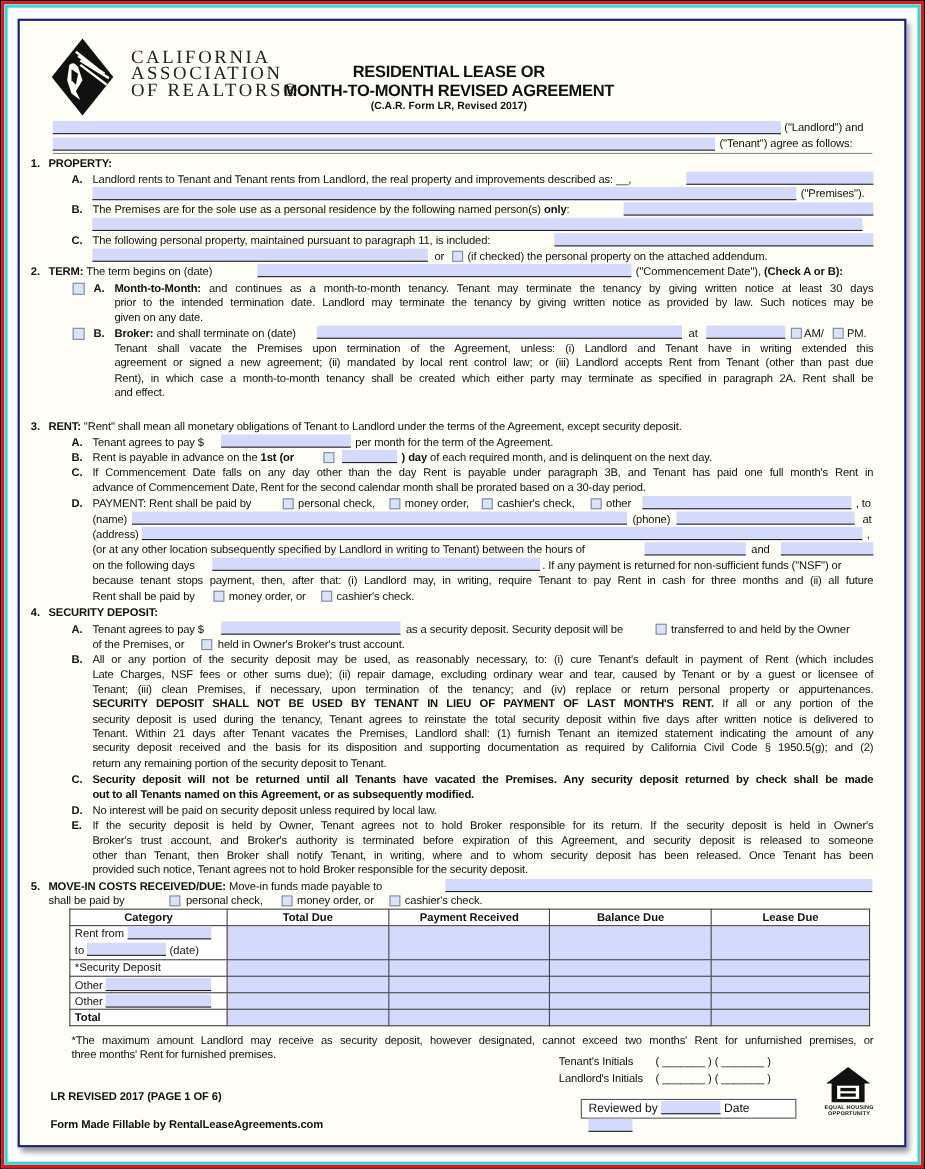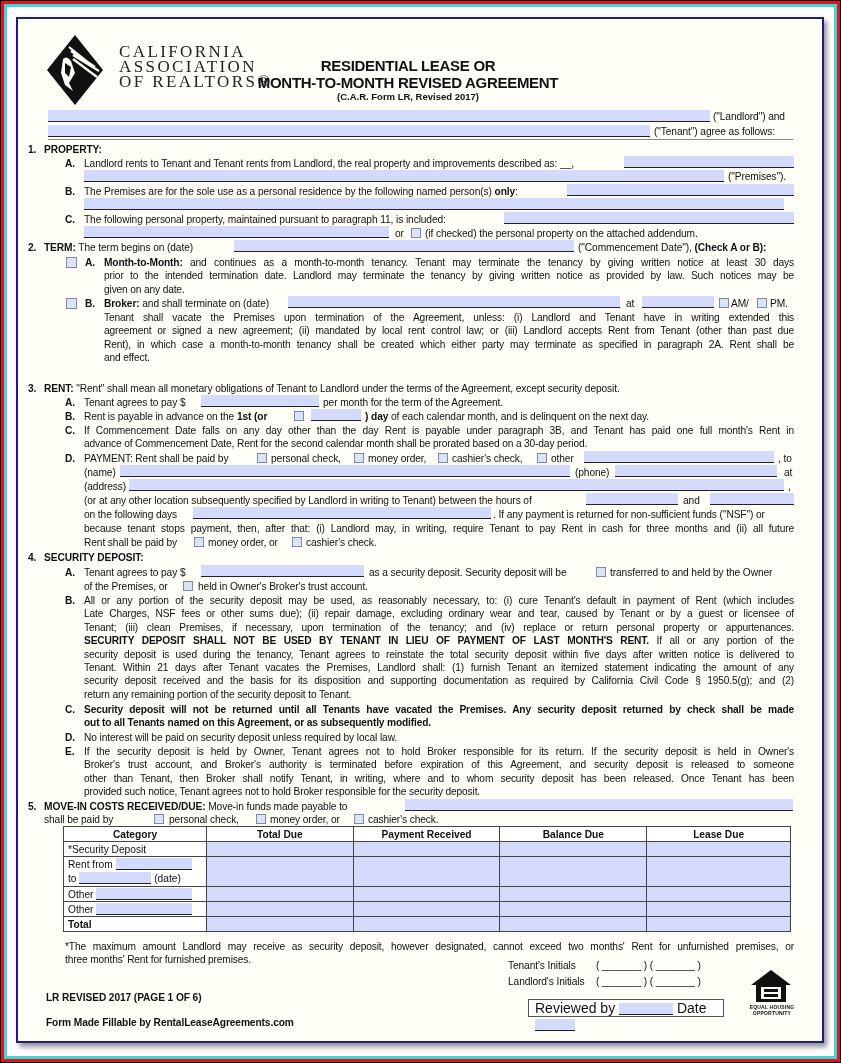--- a/index.html
+++ b/index.html
@@ -21,21 +21,21 @@
   .b { font-weight:bold; }
   .hdr-title { font-weight:bold; font-size:15px; line-height:17px; text-align:center; letter-spacing:-0.3px; }
   .hdr-sub { font-weight:bold; font-size:9.5px; text-align:center; }
   .logo-text { font-family:"Liberation Serif", serif; font-size:17px; letter-spacing:2.4px; line-height:15px; color:#222; }
   table.mv { border-collapse:collapse; position:absolute; left:45px; top:807px; width:728px; }
   table.mv td, table.mv th { border:1px solid #444; font-size:10.2px; padding:0 4px; height:15px; box-sizing:border-box; }
   table.mv th { background:#fff; font-weight:bold; text-align:center; }
   table.mv td.f { background:#d3dafb; }
   table.mv td.cat { background:#fff; white-space:nowrap; }
   .mini { display:inline-block; background:#d3dafb; border-bottom:1px solid #222; height:11px; vertical-align:-2px; }
-  .reviewed { border:1px solid #555; height:18px; box-sizing:border-box; font-size:14px; line-height:16px; padding-left:6px; background:#fff; }
+  .reviewed { border:1px solid #555; height:18px; box-sizing:border-box; font-size:11px; line-height:16px; padding-left:6px; background:#fff; }
 </style>
 </head>
 <body>
 
 <div class="frame-red"></div>
 <div class="frame-cyan"></div>
 
 <div class="page">
 
   <svg class="abs" style="left:27px;top:14px" width="60" height="74" viewBox="0 0 60 74">
@@ -117,21 +117,21 @@
   <div class="abs t" style="left:26px;top:363px"><b>RENT:</b> <span>"Rent" shall mean all monetary obligations of Tenant to Landlord under the terms of the Agreement, except security deposit.</span></div>
   <div class="abs t b" style="left:47px;top:377px">A.</div>
   <div class="abs t" style="left:66px;top:377px">Tenant agrees to pay $</div>
   <div class="abs fill" style="left:183px;top:376px;width:118px"></div>
   <div class="abs t" style="left:305px;top:377px">per month for the term of the Agreement.</div>
 
   <div class="abs t b" style="left:47px;top:391px">B.</div>
   <div class="abs t" style="left:66px;top:391px"><span>Rent is payable in advance on the</span> <b>1st (or</b></div>
   <span class="abs cb" style="left:276px;top:392px"></span>
   <div class="abs fill" style="left:293px;top:390px;width:50px"></div>
-  <div class="abs t" style="left:347px;top:391px"><b>) day</b> <span>of each calendar month, and is delinquent on the next day.</span></div>
+  <div class="abs t" style="left:347px;top:391px"><b>) day</b> <span>of each required month, and is delinquent on the next day.</span></div>
 
   <div class="abs t b" style="left:47px;top:405px">C.</div>
   <div class="abs" style="left:66px;top:405px;width:710px">
     <div class="j">If Commencement Date falls on any day other than the day Rent is payable under paragraph 3B, and Tenant has paid one full month's Rent in</div>
     <div class="jl">advance of Commencement Date, Rent for the second calendar month shall be prorated based on a 30-day period.</div>
   </div>
 
   <div class="abs t b" style="left:47px;top:433px">D.</div>
   <div class="abs t" style="left:66px;top:433px">PAYMENT: Rent shall be paid by</div>
   <span class="abs cb" style="left:239px;top:434px"></span>
@@ -228,31 +228,31 @@
   <table class="mv">
     <tbody>
         <tr>
       <th style="width:143px">Category</th>
       <th style="width:147px">Total Due</th>
       <th style="width:147px">Payment Received</th>
       <th style="width:147px">Balance Due</th>
       <th style="width:144px">Lease Due</th>
     </tr>
     <tr>
-      <td class="cat">*Security Deposit</td>
-      <td class="f"></td>
-      <td class="f"></td>
-      <td class="f"></td>
-      <td class="f"></td>
-    </tr>
-    <tr>
       <td class="cat" style="height:30px;line-height:14px">
         <span>Rent from</span> <span class="mini" style="width:76px"></span><br>
         <span>to</span> <span class="mini" style="width:72px"></span> <span>(date)</span>
       </td>
+      <td class="f"></td>
+      <td class="f"></td>
+      <td class="f"></td>
+      <td class="f"></td>
+    </tr>
+    <tr>
+      <td class="cat">*Security Deposit</td>
       <td class="f"></td>
       <td class="f"></td>
       <td class="f"></td>
       <td class="f"></td>
     </tr>
     <tr>
       <td class="cat"><span>Other</span> <span class="mini" style="width:96px"></span></td>
       <td class="f"></td>
       <td class="f"></td>
       <td class="f"></td>

